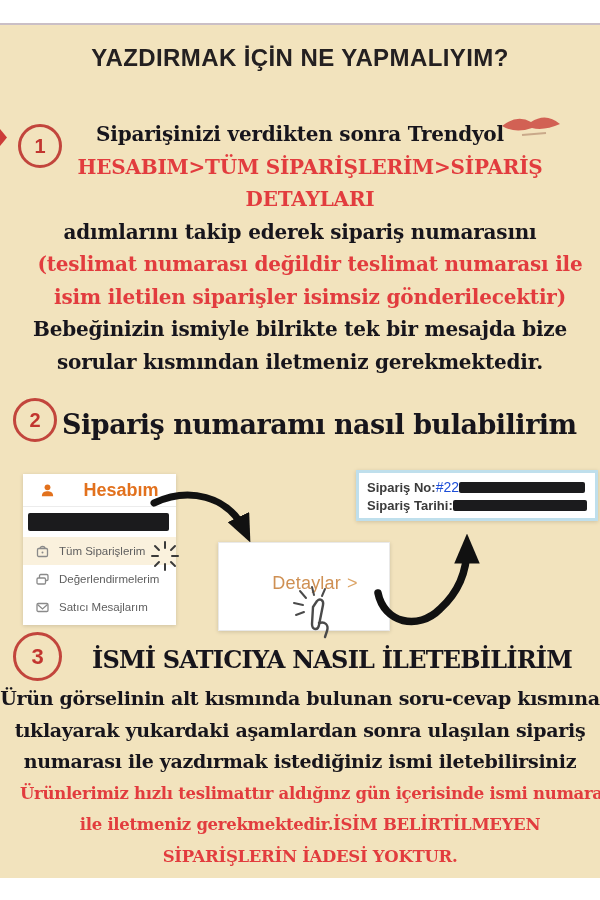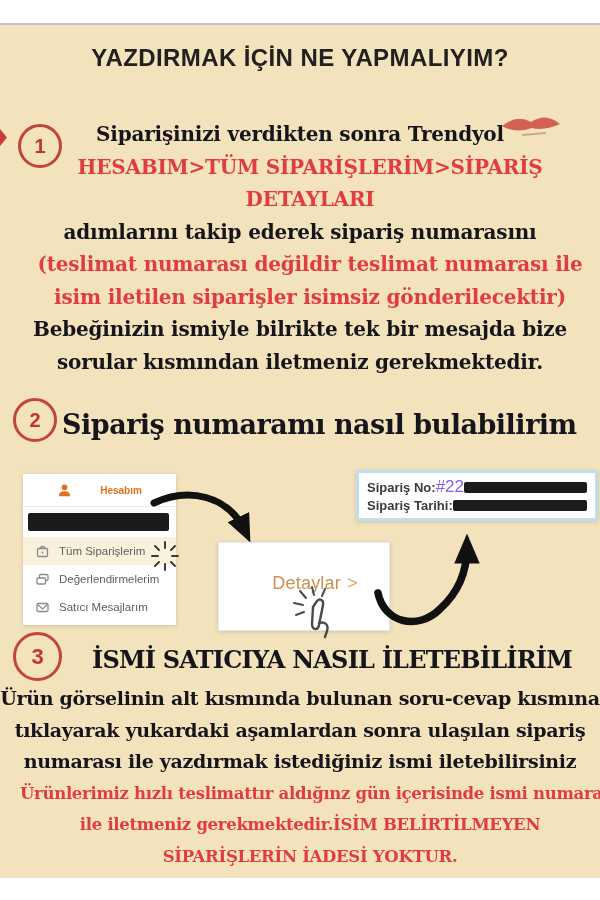--- a/index.html
+++ b/index.html
@@ -52,37 +52,37 @@
   
   .shot-card{
     position:absolute;background:#ffffff;box-shadow:0 1px 4px rgba(0,0,0,.15);
     box-sizing:border-box;
   }
   #account-card{left:23px;top:449px;width:153px;height:151px;}
   .account-header{
     display:flex;align-items:center;justify-content:center;gap:5px;
     height:32px;border-bottom:1px solid #ececec;
   }
-  .account-header .hesabim{color:#e2711d;font-weight:bold;font-size:10px;margin-left:23px;}
+  .account-header .hesabim{color:#e2711d;font-weight:bold;font-size:18px;margin-left:23px;}
   .redact{background:#1b1b1d;border-radius:2px;}
   #account-redact{position:absolute;left:5px;top:39px;width:141px;height:18px;}
   .menu{position:absolute;left:0;top:63px;width:100%;}
   .menu-row{
     display:flex;align-items:center;gap:9px;height:28px;padding-left:12px;
     color:#5e5e5e;font-size:11.5px;
   }
   .menu-row.hl{background:#faf1dd;}
   .mi{flex:0 0 15px;height:15px;}
   #order-card{
     left:356px;top:445px;width:242px;height:51px;
     border:3px solid #bfdfec;padding:5px 8px 0 8px;
   }
   .order-row{display:flex;align-items:center;height:18px;}
   .order-label{font-weight:bold;font-size:13px;color:#3b3b3b;white-space:nowrap;}
-  .order-val{font-size:17px;color:#8b5cf6;}
+  .order-val{font-size:14px;color:#1d4ed8;}
   #order-redact1{width:126px;height:11px;}
   #order-redact2{width:136px;height:11px;}
   #detaylar-card{left:218px;top:517px;width:172px;height:89px;border:1px solid #e9e9e9;}
   .detaylar-line{
     position:absolute;left:0;top:30px;width:100%;text-align:center;
     font-size:18px;color:#cf9053;letter-spacing:.2px;padding-left:11px;
   }
   .detaylar-line .chev{color:#dca466;margin-left:6px;}
   
   .ovl{position:absolute;}

